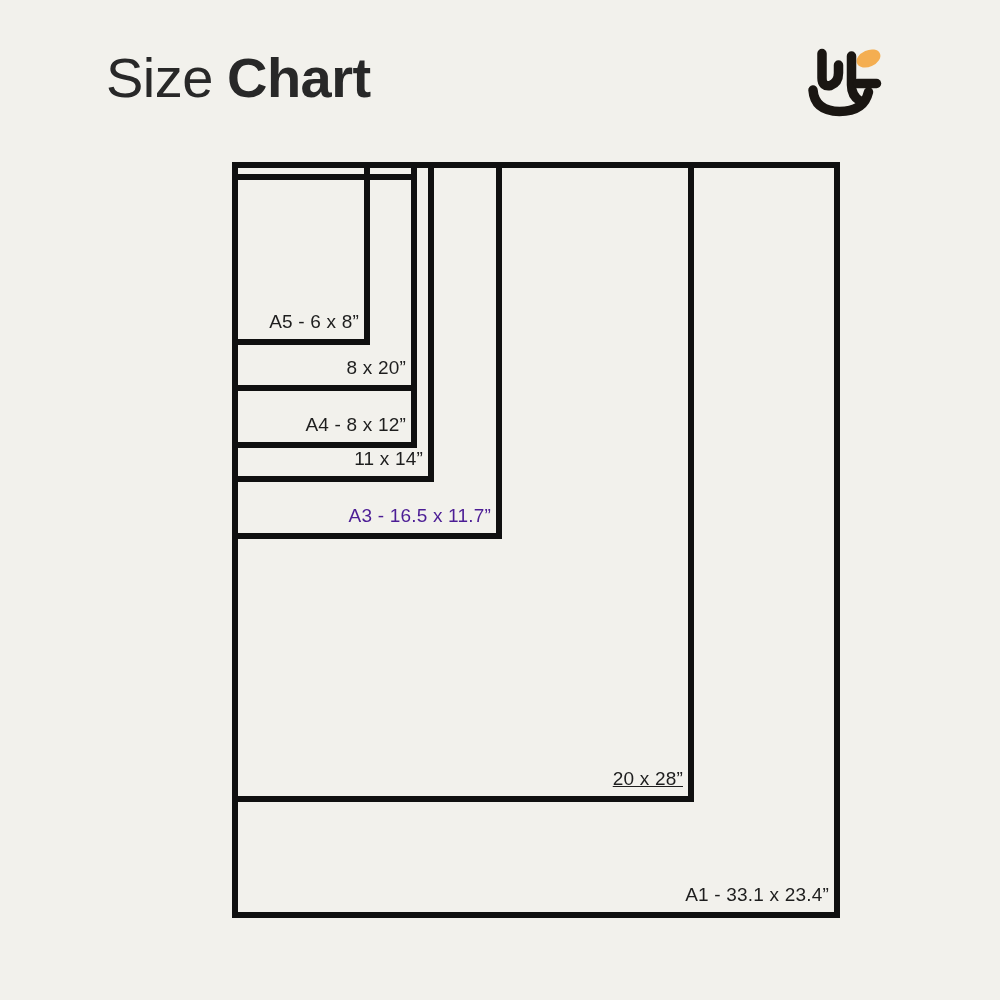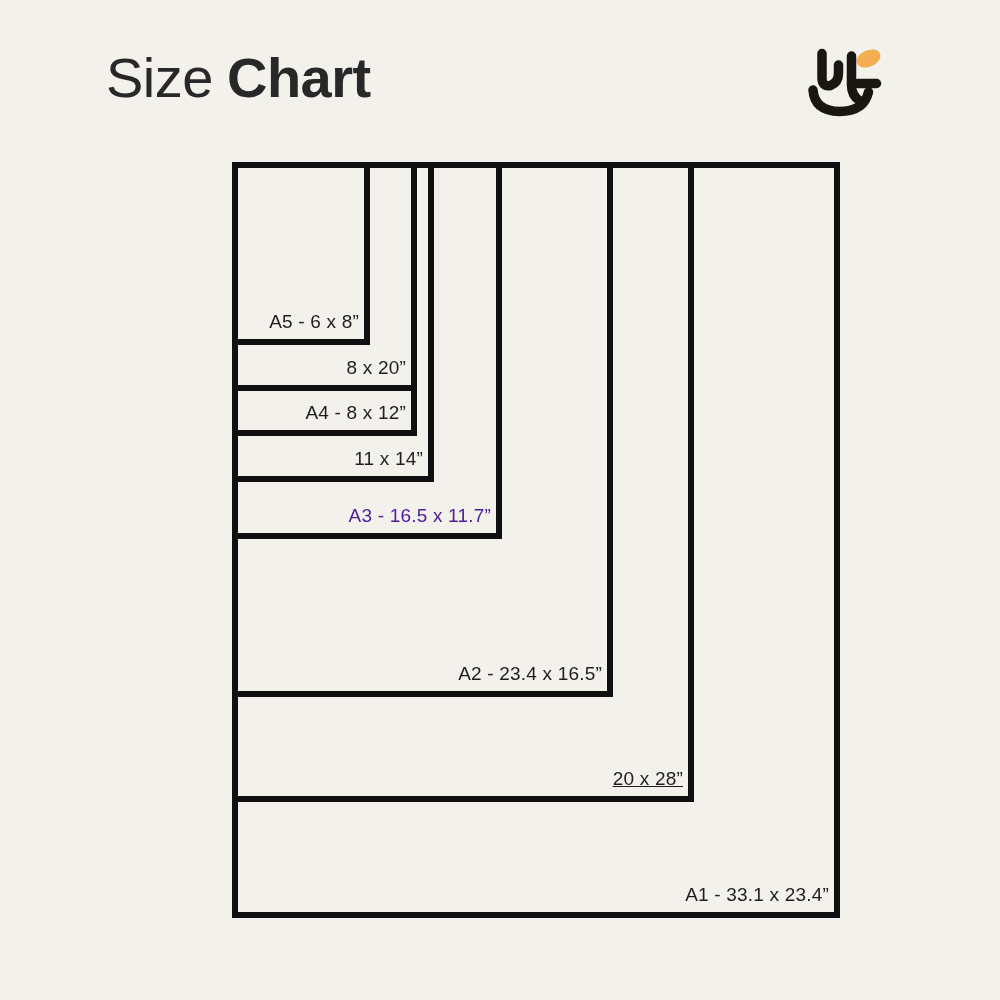--- a/index.html
+++ b/index.html
@@ -82,31 +82,28 @@
     </g>
   </svg>
 
   <div id="chart" class="chart">
       <div class="size-rect" style="width: 138px; height: 183px; border-color: rgb(16, 16, 16);">
         <span class="size-label" style="color: rgb(30, 30, 30);">A5 - 6 x 8”</span>
       </div>
       <div class="size-rect" style="width: 185px; height: 229px; border-color: rgb(16, 16, 16);">
         <span class="size-label" style="color: rgb(30, 30, 30);">8 x 20”</span>
       </div>
-      <div class="size-rect" style="width: 185px; height: 274px; border-color: rgb(16, 16, 16);">
+      <div class="size-rect" style="width: 185px; height: 274px; border-color: rgb(16, 16, 16); margin-top: 12px;">
         <span class="size-label" style="color: rgb(30, 30, 30);">A4 - 8 x 12”</span>
       </div>
       <div class="size-rect" style="width: 202px; height: 320px; border-color: rgb(16, 16, 16);">
         <span class="size-label" style="color: rgb(30, 30, 30);">11 x 14”</span>
       </div>
       <div class="size-rect" style="width: 270px; height: 377px; border-color: rgb(16, 16, 16);">
         <span class="size-label" style="color: #4c1d95;">A3 - 16.5 x 11.7”</span>
-      </div>
-      <div class="size-rect" style="width: 381px; height: 535px; border-color: rgb(16, 16, 16);">
-        <span class="size-label" style="color: rgb(30, 30, 30);">A2 - 23.4 x 16.5”</span>
       </div>
       <div class="size-rect" style="width: 462px; height: 640px; border-color: rgb(16, 16, 16);">
         <span class="size-label" style="color: rgb(30, 30, 30); text-decoration: underline;">20 x 28”</span>
       </div>
       <div class="size-rect" style="width: 608px; height: 756px; border-color: rgb(16, 16, 16);">
         <span class="size-label" style="color: rgb(30, 30, 30);">A1 - 33.1 x 23.4”</span>
       </div>
     </div>
 
 </div>

